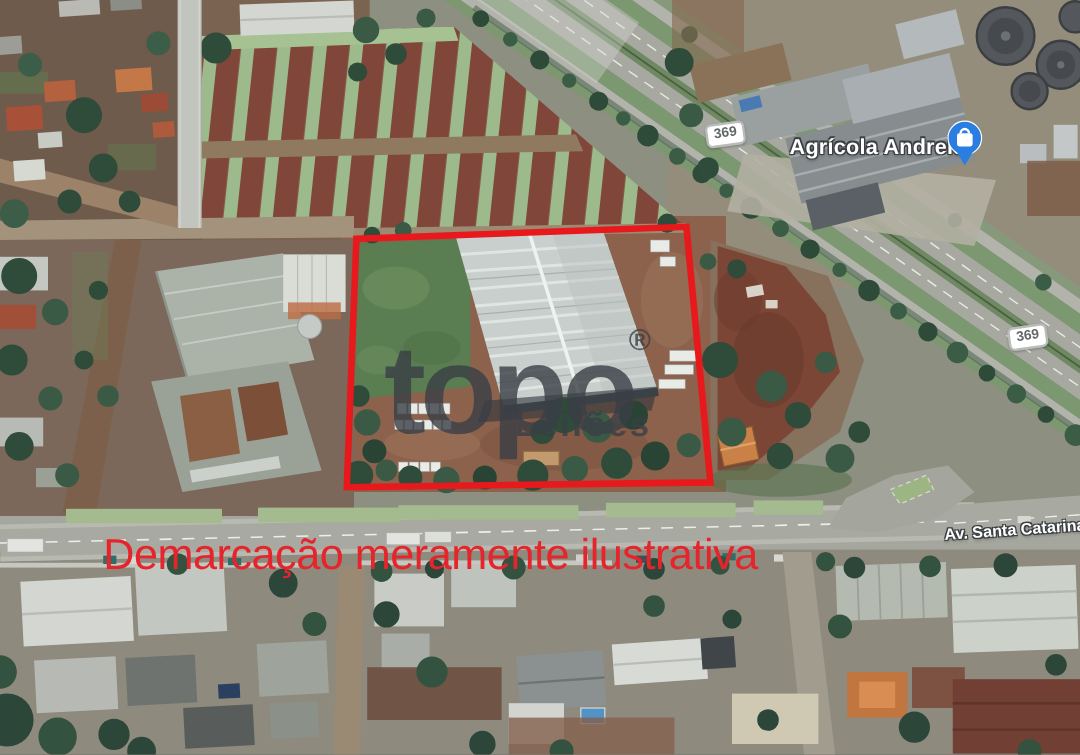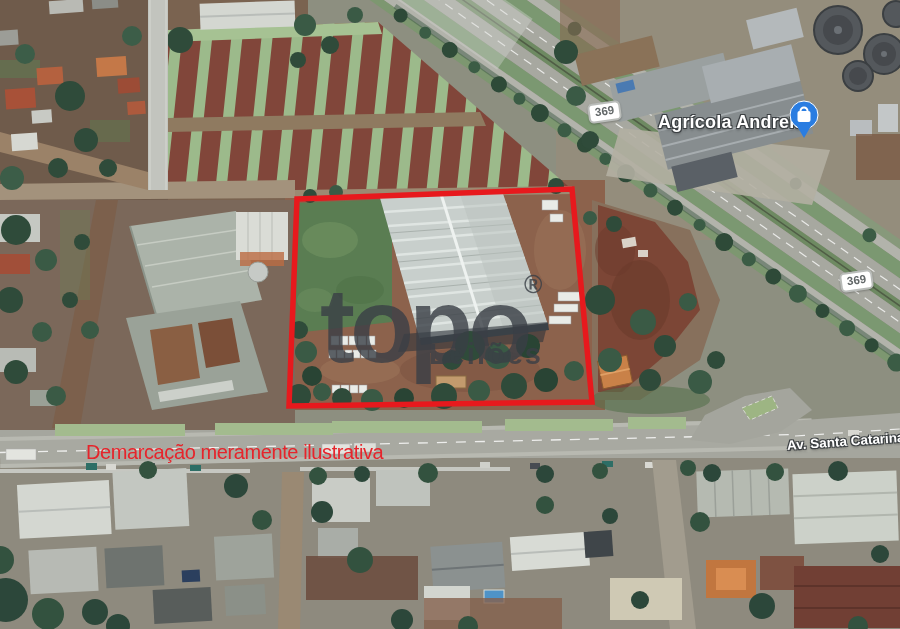--- a/index.html
+++ b/index.html
@@ -18,21 +18,21 @@
   .shield-1{left:588px;top:102px;}
   .shield-2{left:840px;top:271px;}
   .pin{position:absolute;left:786px;top:96px;}
   #watermark{position:absolute;left:0;top:0;width:900px;height:501px;pointer-events:none;
     color:var(--watermark-gray);opacity:.8;}
   .wm-topo{position:absolute;left:320px;top:273px;font-size:105px;font-weight:bold;
     letter-spacing:-5px;line-height:1;}
   .wm-reg{position:absolute;left:524px;top:270px;font-size:25px;font-weight:bold;}
   .wm-sub{position:absolute;left:420px;top:338px;width:132px;text-align:center;
     font-size:29px;font-weight:bold;letter-spacing:2px;}
-  #caption{position:absolute;left:86px;top:441px;font-size:20px;letter-spacing:-.4px;
+  #caption{position:absolute;left:86px;top:441px;font-size:36px;letter-spacing:-.4px;
     color:var(--caption-red);white-space:nowrap;}
 </style>
 </head>
 <body>
 
 <div id="stage">
 
 <svg id="scene" width="900" height="629" viewBox="0 0 900 629">
   <defs>
     <pattern id="rows" width="30" height="30" patternUnits="userSpaceOnUse" patternTransform="rotate(6)">

